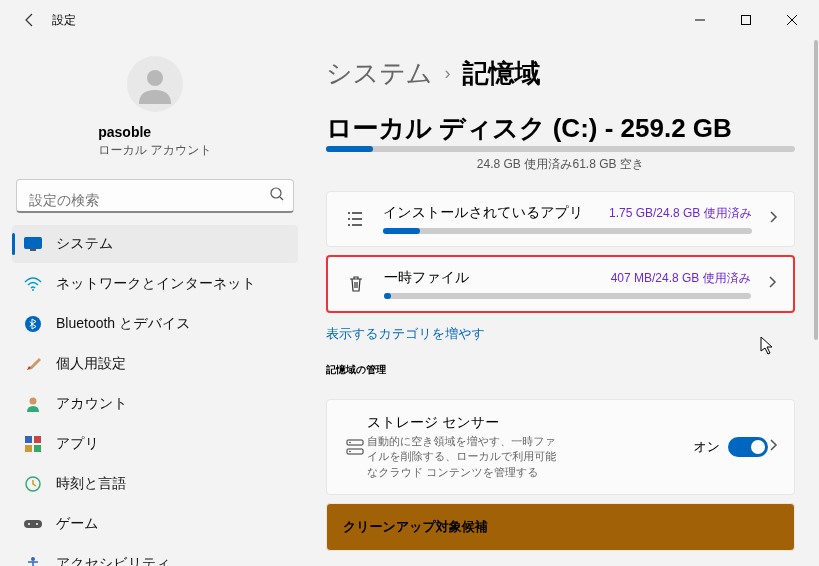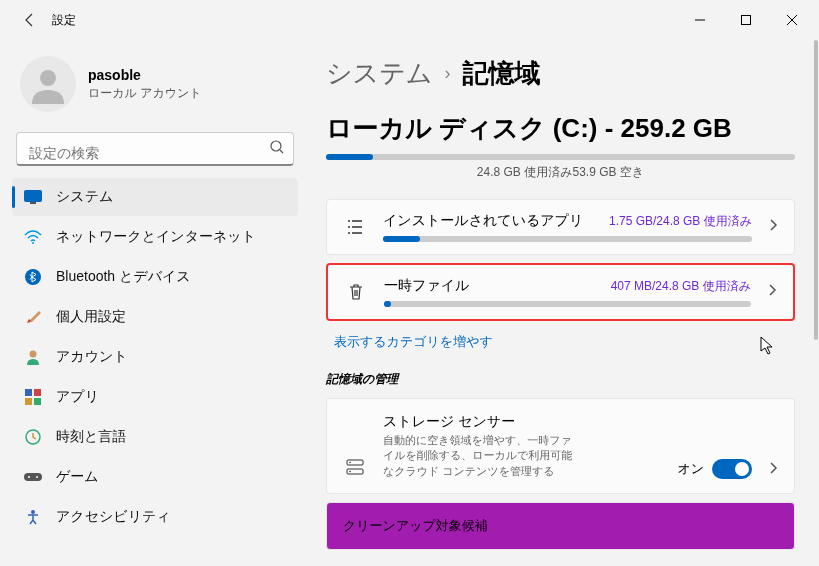--- a/index.html
+++ b/index.html
@@ -8,21 +8,21 @@
 .titlebar { height: 40px; display: flex; align-items: center; padding: 0 4px; }
 .titlebar-left { display: flex; align-items: center; gap: 12px; padding-left: 16px; }
 .back-btn { width: 20px; height: 20px; display: flex; align-items: center; justify-content: center; cursor: pointer; }
 .title-text { font-size: 12px; color: #000; }
 .titlebar-right { margin-left: auto; display: flex; }
 .win-btn { width: 46px; height: 32px; display: flex; align-items: center; justify-content: center; cursor: pointer; }
 
 .content { display: flex; height: calc(100% - 40px); }
 
 .sidebar { width: 310px; padding: 8px 12px 0 12px; display: flex; flex-direction: column; }
-.user-row { display: flex; align-items: center; gap: 12px; padding: 8px 8px 16px 8px; }
+.user-row { display: flex; align-items: center; gap: 12px; padding: 8px 8px 16px 8px; flex-direction: column; }
 .avatar { width: 56px; height: 56px; border-radius: 50%; background: #e8e8e8; display: flex; align-items: center; justify-content: center; }
 .user-info .username { font-weight: 600; font-size: 14px; }
 .user-info .usersub { font-size: 12px; color: #555; margin-top: 2px; }
 
 .search-box { position: relative; margin: 4px 4px 12px 4px; }
 .search-input { width: 100%; height: 34px; border: 1px solid #ccc; border-bottom: 2px solid #888; border-radius: 4px; padding: 8px 36px 0 12px; font-size: 14px; background: #fdfdfd; }
 .search-icon { position: absolute; right: 10px; top: 50%; transform: translateY(-50%); }
 
 .nav { display: flex; flex-direction: column; gap: 2px; }
 .nav-item { display: flex; align-items: center; gap: 14px; height: 38px; padding: 0 12px; border-radius: 4px; cursor: pointer; font-size: 14px; color: #111; }
@@ -31,50 +31,50 @@
 .nav-icon { width: 18px; height: 18px; display: flex; align-items: center; justify-content: center; }
 
 .main { flex: 1; padding: 16px 24px 0 16px; overflow-y: auto; position: relative; }
 .scrollbar { position: absolute; right: 1px; top: 0; width: 4px; height: 300px; background: #bbb; border-radius: 2px; }
 
 .breadcrumb { display: flex; align-items: center; gap: 12px; font-size: 26px; margin-bottom: 20px; }
 .breadcrumb .bc1 { color: #666; }
 .breadcrumb .sep { color: #888; font-size: 18px; }
 .breadcrumb .bc2 { font-weight: 600; }
 
-.disk-title { font-size: 26px; font-weight: 600; margin-bottom: 8px; }
+.disk-title { font-size: 26px; font-weight: 600; }
 .disk-bar { height: 6px; background: #ccc; border-radius: 3px; position: relative; margin-bottom: 4px; }
 .disk-bar-fill { position: absolute; left: 0; top: 0; bottom: 0; background: #0067c0; border-radius: 3px; }
 .disk-row { display: flex; justify-content: center; font-size: 12px; color: #555; margin-bottom: 18px; }
 
 .card { background: #fbfbfb; border: 1px solid #e6e6e6; border-radius: 4px; padding: 12px 16px; display: flex; align-items: center; gap: 16px; margin-bottom: 8px; cursor: pointer; }
 .card.highlight { border: 2px solid #e33; }
 .card-icon { width: 24px; height: 24px; display: flex; align-items: center; justify-content: center; }
 .card-body { flex: 1; }
 .card-header { display: flex; justify-content: space-between; align-items: center; font-size: 14px; margin-bottom: 6px; }
 .card-title { font-weight: 500; }
 .card-sub { font-size: 12px; color: #6d28d9; }
 .card-bar { height: 6px; background: #ccc; border-radius: 3px; position: relative; }
 .card-bar-fill { position: absolute; left: 0; top: 0; bottom: 0; background: #0067c0; border-radius: 3px; }
 .chevron { color: #555; }
 
-.link-more { color: #0067c0; font-size: 13px; cursor: pointer; margin: 4px 0 20px 8px; display: inline-block; font-family: Liberation Mono, monospace; }
-
-.section-title { font-size: 12px; font-weight: 600; margin-bottom: 10px; font-style: italic; }
-
-.card2 { background: #fbfbfb; border: 1px solid #e6e6e6; border-radius: 4px; padding: 14px 16px; display: flex; align-items: flex-end; gap: 16px; margin-bottom: 8px; cursor: pointer; }
+.link-more { color: #0067c0; font-size: 13px; cursor: pointer; margin: 4px 0 20px 0; display: inline-block; font-family: Liberation Mono, monospace; }
+
+.section-title { font-size: 10px; font-weight: 600; margin-bottom: 22px; }
+
+.card2 { background: #fbfbfb; border: 1px solid #e6e6e6; border-radius: 4px; padding: 14px 16px; display: flex; align-items: center; margin-bottom: 8px; cursor: pointer; }
 .card2-body { flex: 1; }
 .card2-title { font-size: 14px; margin-bottom: 2px; }
 .card2-desc { font-size: 11px; color: #666; line-height: 1.4; max-width: 200px; }
 .toggle-wrap { display: flex; align-items: center; gap: 8px; }
 .toggle-label { font-size: 13px; }
 .toggle { width: 40px; height: 20px; background: #0067c0; border-radius: 10px; position: relative; }
 .toggle::after { content: ""; position: absolute; right: 3px; top: 3px; width: 14px; height: 14px; background: #fff; border-radius: 50%; }
 
-.card3 { background: #a21caf; border: 1px solid #e6e6e6; border-radius: 4px; padding: 14px 16px; font-size: 13px; }
+.card3 { background: #a16207; border: 1px solid #e6e6e6; border-radius: 4px; padding: 14px 16px; font-size: 13px; font-weight: bold; }
 
 .cursor-img { position: absolute; left: 760px; top: 336px; pointer-events: none; }
 </style>
 </head>
 <body>
 
 <div class="titlebar">
   <div class="titlebar-left">
     <div class="back-btn">
       <svg width="16" height="16" viewBox="0 0 16 16">
@@ -221,21 +221,21 @@
       <span class="sep">›</span>
       <span class="bc2">記憶域</span>
     </div>
 
     <div class="disk-title">ローカル ディスク (C:) - 259.2 GB</div>
     <div class="disk-bar">
       <div class="disk-bar-fill" style="width:10%"></div>
     </div>
     <div class="disk-row">
       <span>24.8 GB 使用済み</span>
-      <span>53.9 GB 空き</span>
+      <span>61.8 GB 空き</span>
     </div>
 
     <div class="card">
       <div class="card-icon">
         <svg width="20" height="20" viewBox="0 0 20 20">
             <path d="M3 4h2M7 4h10M3 10h2M7 10h10M3 16h2M7 16h10" stroke="#333" stroke-width="1.5"></path>
           </svg>
       </div>
       <div class="card-body">
         <div class="card-header">

